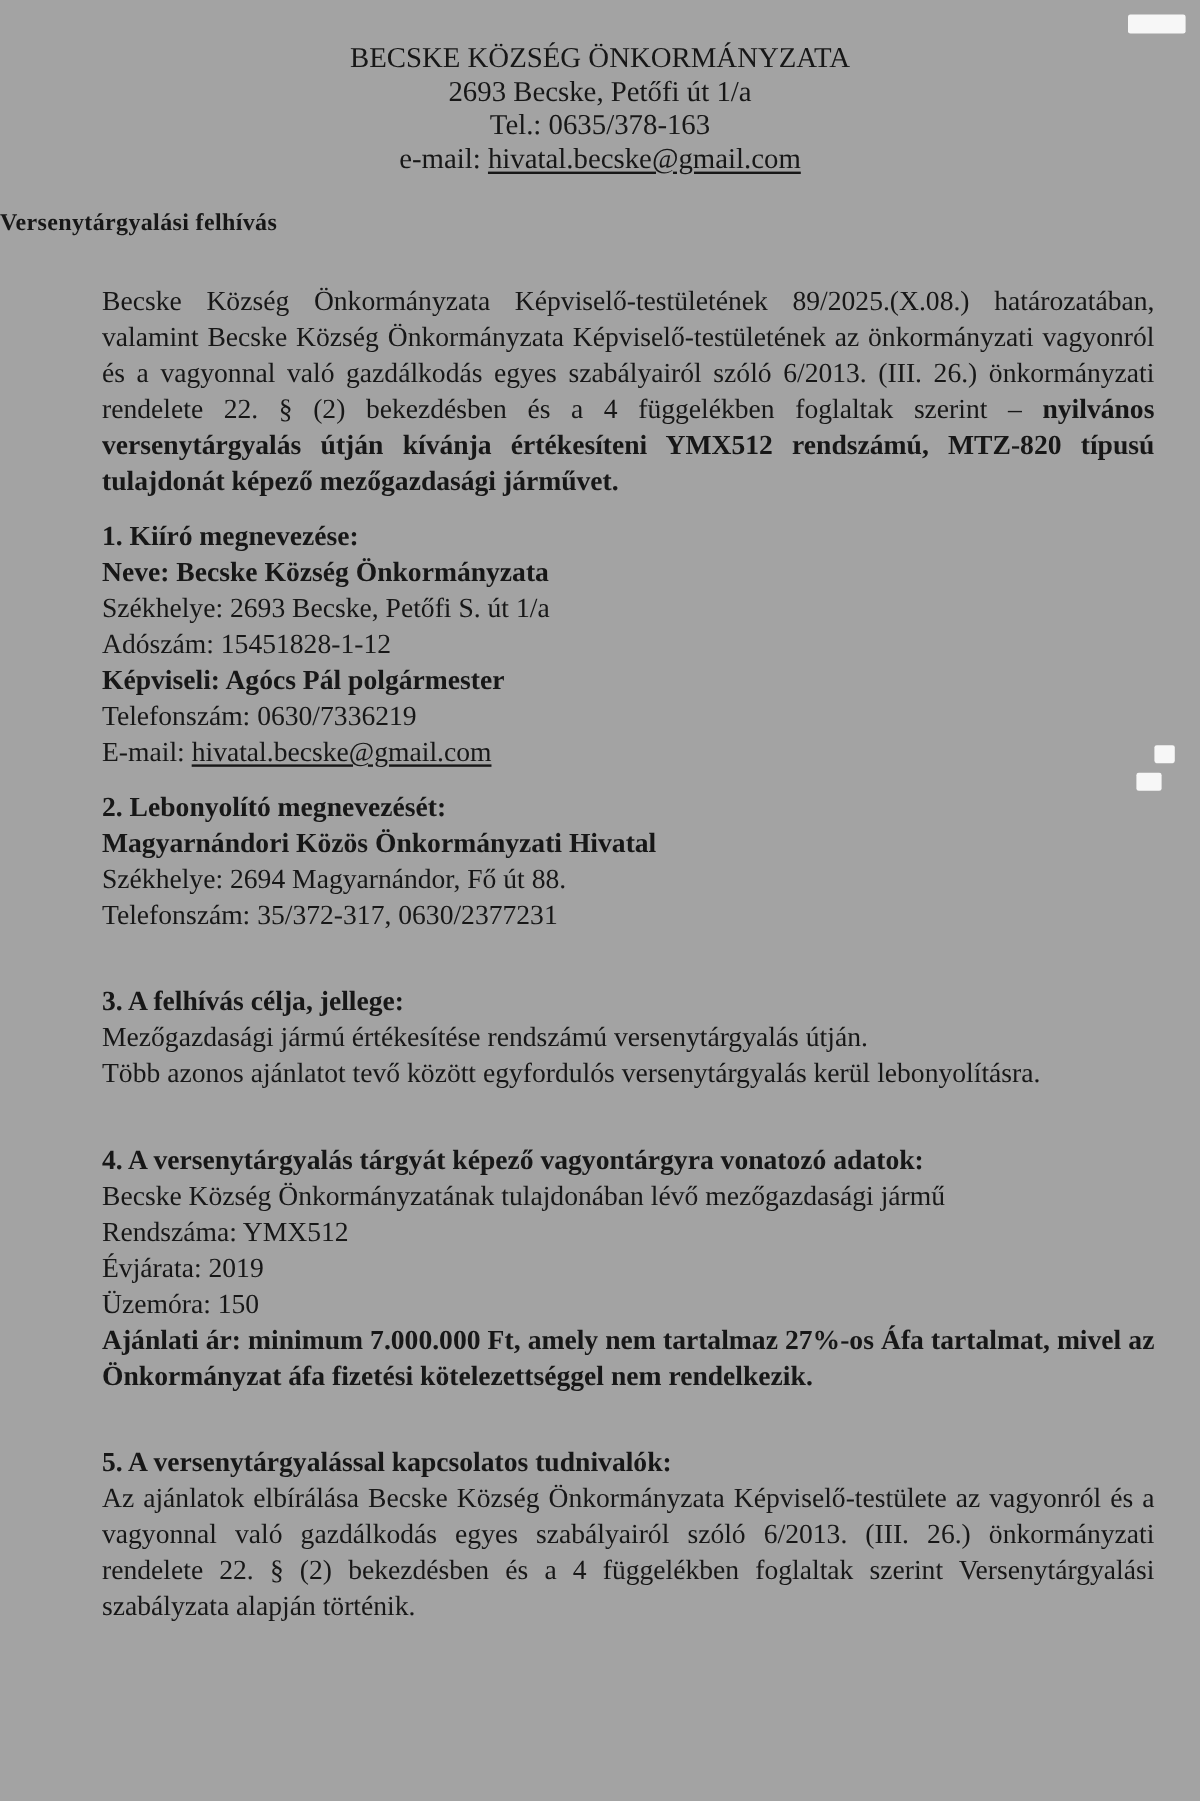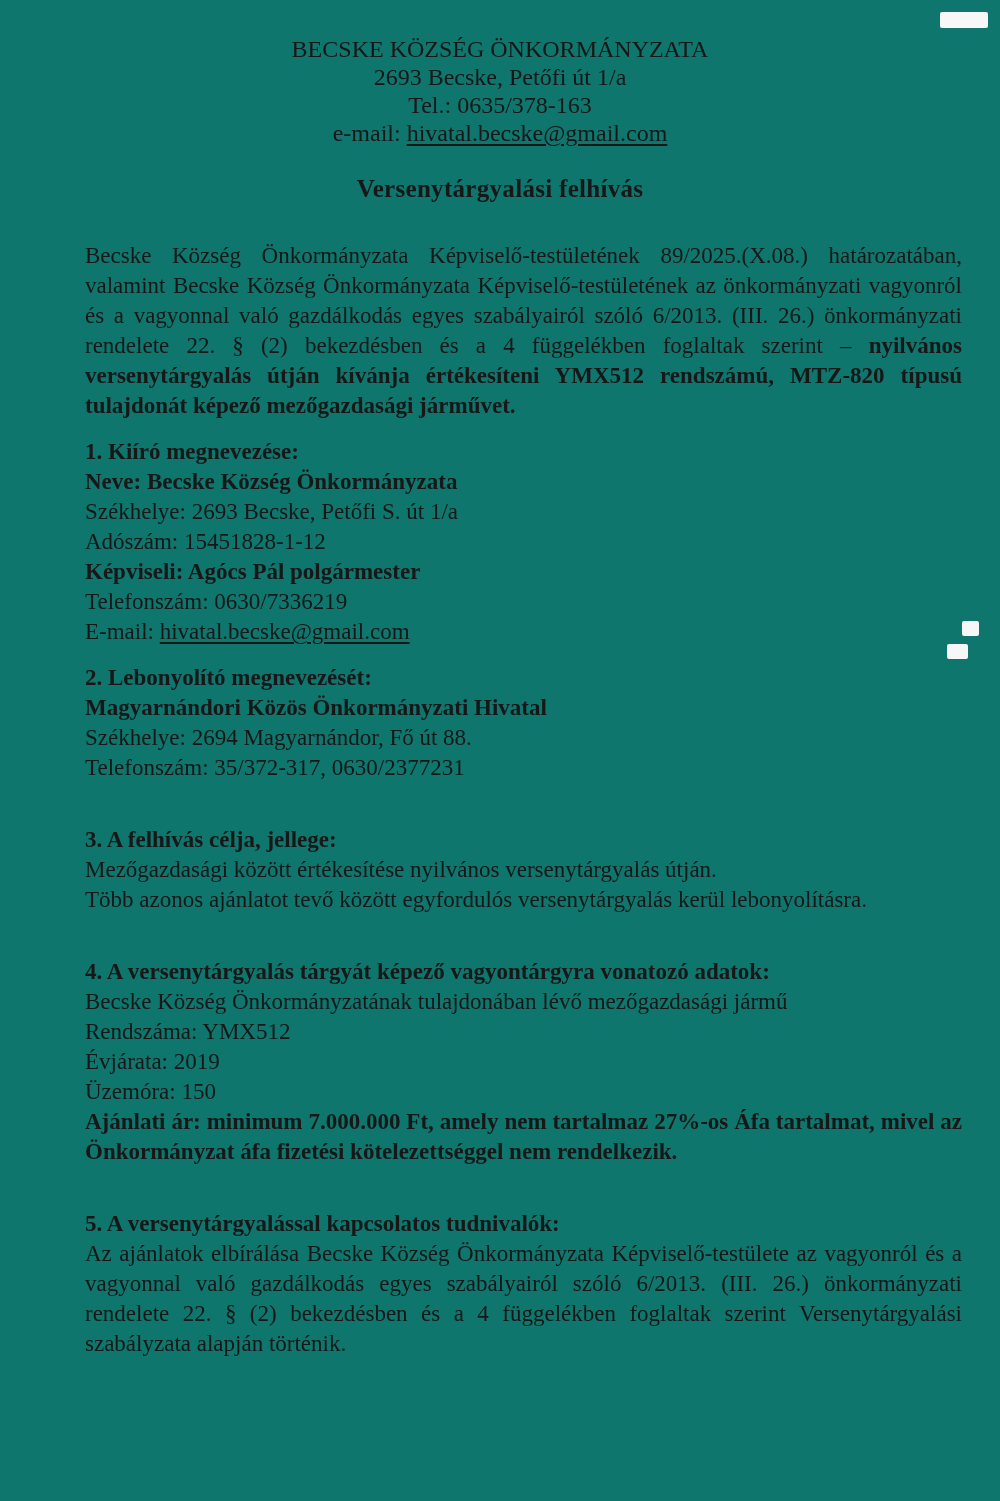--- a/index.html
+++ b/index.html
@@ -3,41 +3,41 @@
 <meta charset="utf-8">
 <title>Versenytárgyalási felhívás</title>
 <style>
   * { box-sizing: border-box; }
   html, body { margin: 0; padding: 0; background: #ffffff; }
   .page {
     position: relative;
     width: 1000px;
     height: 1501px;
     margin: 0 auto;
-    background: #0f766e;
+    background: #a3a3a3;
     color: #171717;
     font-family: "Liberation Serif", "DejaVu Serif", serif;
     overflow: hidden;
   }
   
   .artifact { position: absolute; background: #f7f7f7; border-radius: 2px; }
   .artifact.a1 { left: 940px; top: 12px;  width: 48px; height: 16px; }
   .artifact.a2 { left: 962px; top: 621px; width: 17px; height: 15px; }
   .artifact.a3 { left: 947px; top: 644px; width: 21px; height: 15px; }
 
   .letterhead {
     padding-top: 35px;
     text-align: center;
     font-size: 24px;
     line-height: 28px;
   }
   .doc-title {
     margin: 28px 0 0 0;
-    text-align: center;
-    font-size: 25px;
+    text-align: left;
+    font-size: 20px;
     font-weight: bold;
     letter-spacing: 0.3px;
   }
   .content {
     padding: 0 38px 0 85px;
     font-size: 23px;
     line-height: 30px;
   }
   p { margin: 0; }
   .intro { margin-top: 38px; text-align: justify; }
@@ -81,21 +81,21 @@
 
     <section class="sec">
       <p class="b">2. Lebonyolító megnevezését:</p>
       <p class="b">Magyarnándori Közös Önkormányzati Hivatal</p>
       <p>Székhelye: 2694 Magyarnándor, Fő út 88.</p>
       <p>Telefonszám: 35/372-317, 0630/2377231</p>
     </section>
 
     <section class="sec gap-lg">
       <p class="b">3. A felhívás célja, jellege:</p>
-      <p>Mezőgazdasági között értékesítése nyilvános versenytárgyalás útján.</p>
+      <p>Mezőgazdasági jármú értékesítése rendszámú versenytárgyalás útján.</p>
       <p>Több azonos ajánlatot tevő között egyfordulós versenytárgyalás kerül lebonyolításra.</p>
     </section>
 
     <section class="sec gap-lg">
       <p class="b">4. A versenytárgyalás tárgyát képező vagyontárgyra vonatozó adatok:</p>
       <p>Becske Község Önkormányzatának tulajdonában lévő mezőgazdasági jármű</p>
       <p>Rendszáma: YMX512</p>
       <p>Évjárata: 2019</p>
       <p>Üzemóra: 150</p>
       <p class="b justify">Ajánlati ár: minimum 7.000.000 Ft, amely nem tartalmaz 27%-os Áfa tartalmat, mivel az Önkormányzat áfa fizetési kötelezettséggel nem rendelkezik.</p>

